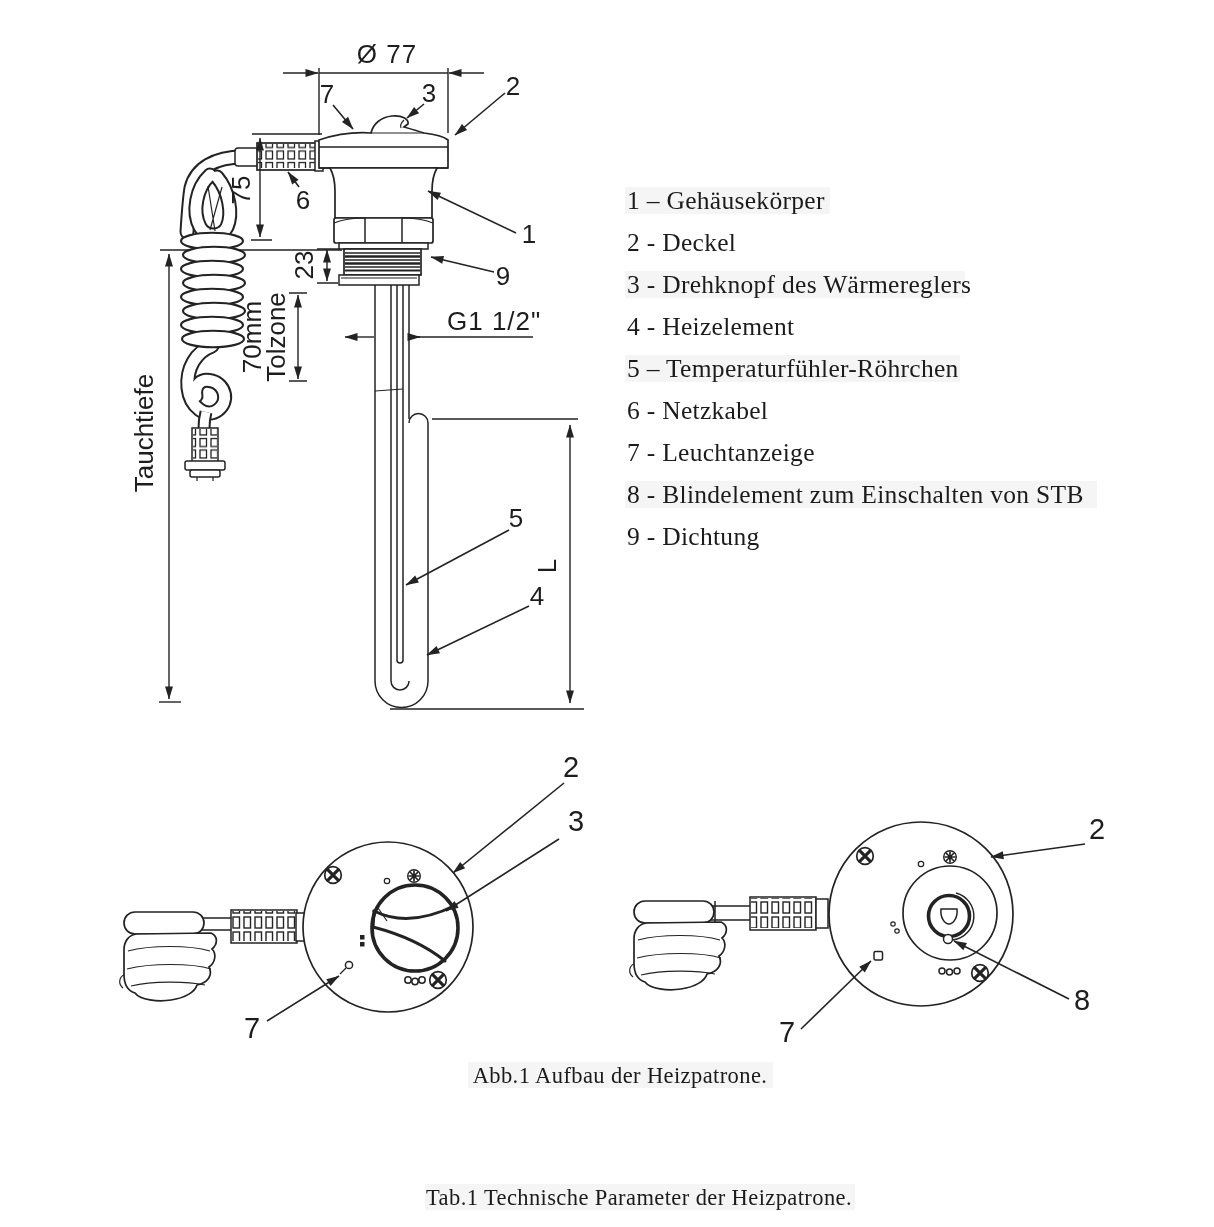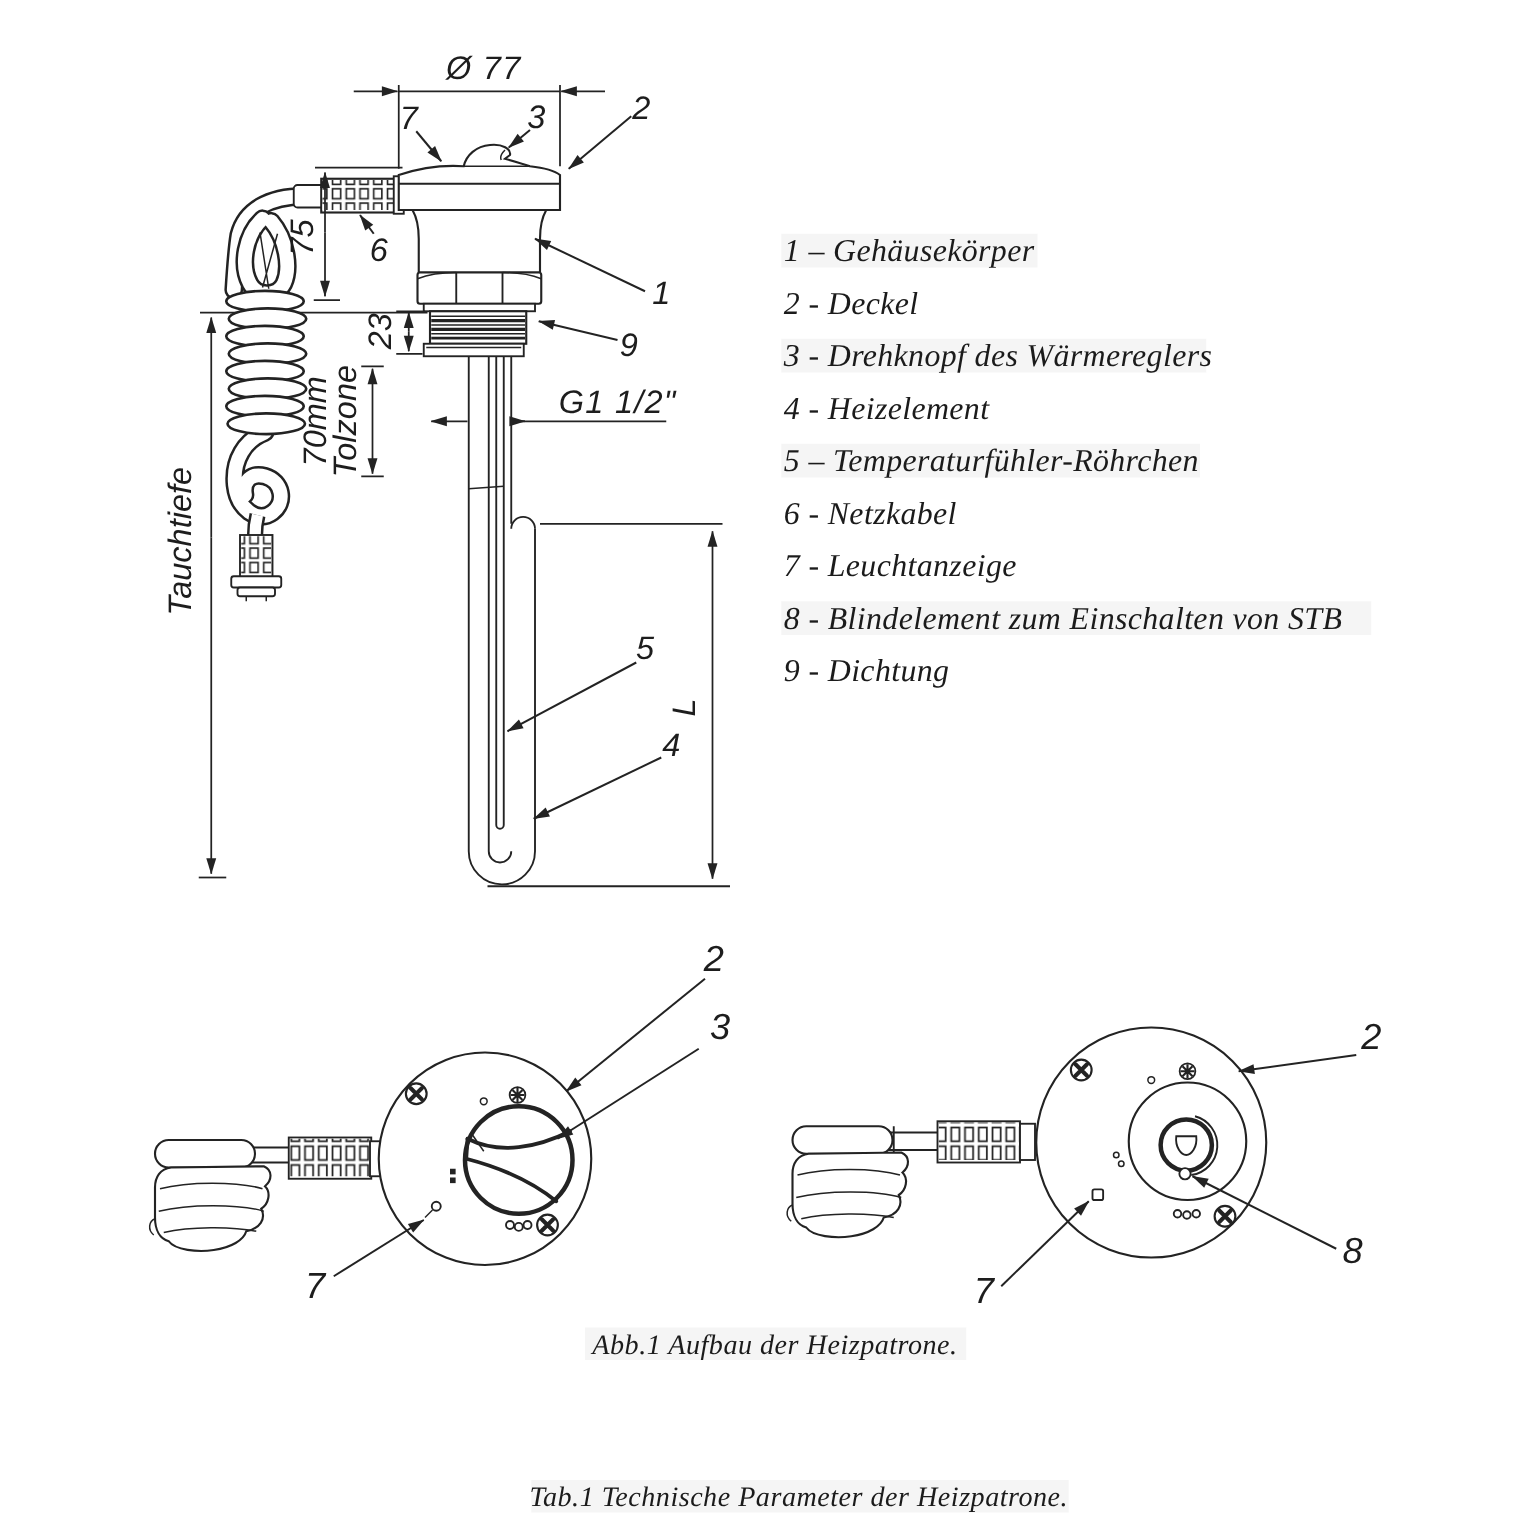--- a/index.html
+++ b/index.html
@@ -1,17 +1,17 @@
 <!DOCTYPE html>
 <html><head>
 <meta charset="utf-8">
 <style>
   html,body{margin:0;padding:0;background:#ffffff;}
   .stage{position:relative;width:1178px;height:1227px;background:#ffffff;overflow:hidden;
-         font-family:"Liberation Sans",sans-serif;font-style:italic;}
+         font-family:"Liberation Sans",sans-serif;}
   svg{position:absolute;left:0;top:0;}
   .ln{stroke:#232323;stroke-width:1.5;fill:none;}
   .thin{stroke:#232323;stroke-width:1.2;fill:none;}
   .shape{fill:#ffffff;stroke:#232323;stroke-width:1.7;}
   .shape2{fill:#ffffff;stroke:#232323;stroke-width:1.5;}
   .dim{stroke:#232323;stroke-width:1.4;fill:none;}
   .leader{stroke:#232323;stroke-width:1.6;fill:none;}
   .cableOuter{stroke:#232323;stroke-width:15;fill:none;stroke-linecap:round;}
   .cableInner{stroke:#ffffff;stroke-width:11;fill:none;stroke-linecap:round;}
   .coil{fill:#ffffff;stroke:#232323;stroke-width:2.1;}

